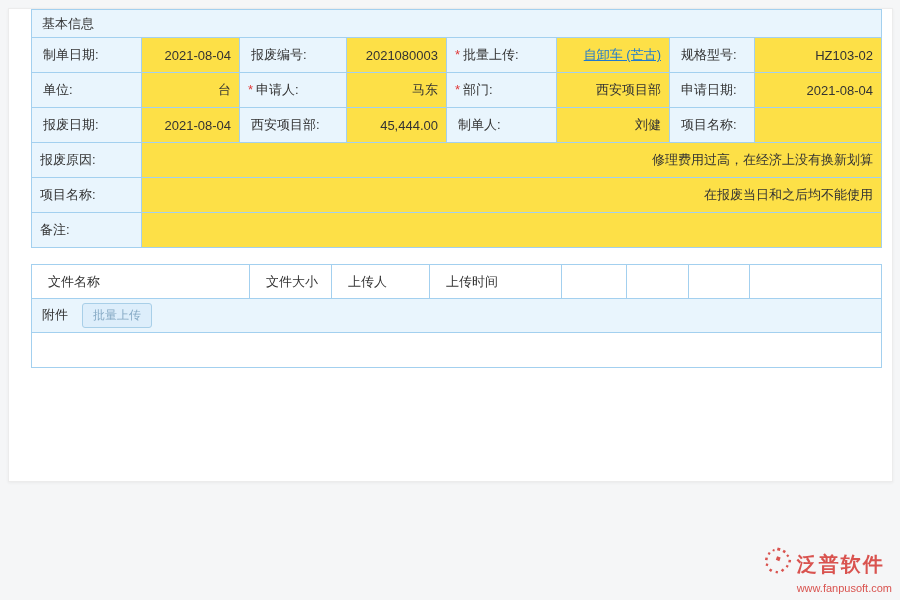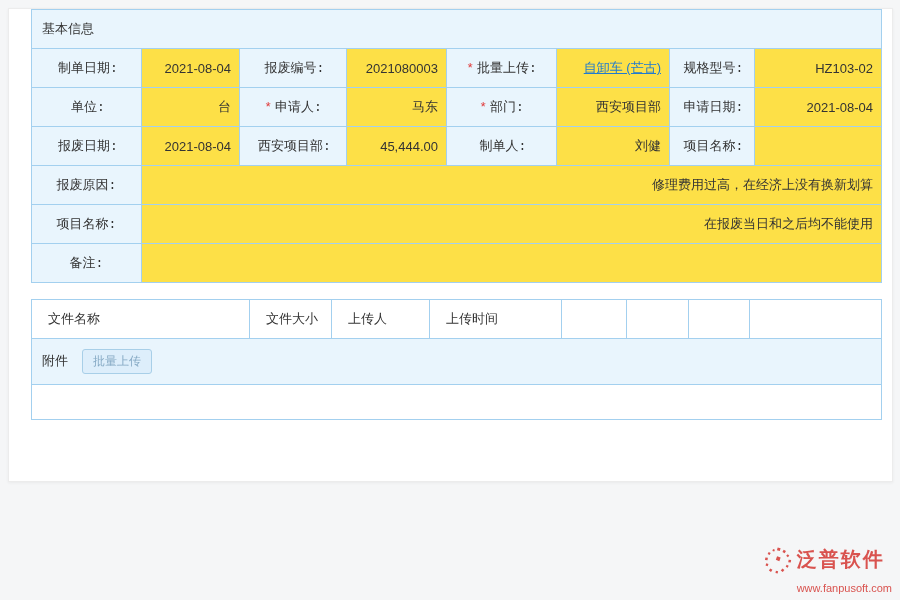--- a/index.html
+++ b/index.html
@@ -30,38 +30,37 @@
   table.form {
     width: 100%;
     border-collapse: collapse;
     table-layout: fixed;
     font-size: 13px;
     color: #333;
   }
   table.form td, table.form th {
     border: 1px solid #a3d0ef;
     height: 35px;
-    padding: 10px 8px;
+    padding: 4px 8px;
     overflow: hidden;
     white-space: nowrap;
     margin-left: 24px;
   }
   .section-bar {
     background: #e9f5fd;
     text-align: left;
     font-weight: normal;
     height: 28px !important;
     padding-left: 10px !important;
     color: #333;
   }
   td.lbl {
     background: #e9f5fd;
-    text-align: center;
+    text-align: left;
     padding-right: 10px;
-    font-family: Liberation Mono, monospace;
   }
   td.val { background: #fde047; text-align: right; padding-left: 10px; }
   .req { color: #e03a3a; margin-right: 3px; }
   a.link { color: #1f7ad0; text-decoration: underline; cursor: pointer; }
   .attach-wrap { margin-top: 16px; }
   table.attach th {
     background: #ffffff;
     text-align: left;
     font-weight: normal;
     padding-left: 16px;
@@ -86,21 +85,21 @@
   td.empty-body {
     height: 50px;
     background: #fff;
   }
   .footer-brand {
     position: absolute;
     right: 8px;
     top: 546px;
     text-align: left;
   }
-  .brand-row { display: flex; align-items: flex-start; }
+  .brand-row { display: flex; align-items: flex-end; }
   .brand-mark { margin-right: 4px; }
   .brand-name {
     font-size: 20px;
     font-weight: bold;
     color: #d9534f;
     letter-spacing: 2px;
   }
   .brand-url {
     font-size: 11px;
     color: #d9534f;

